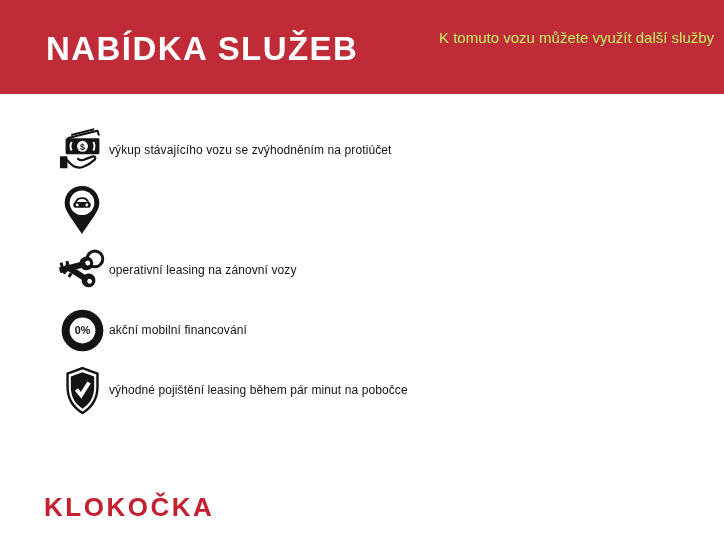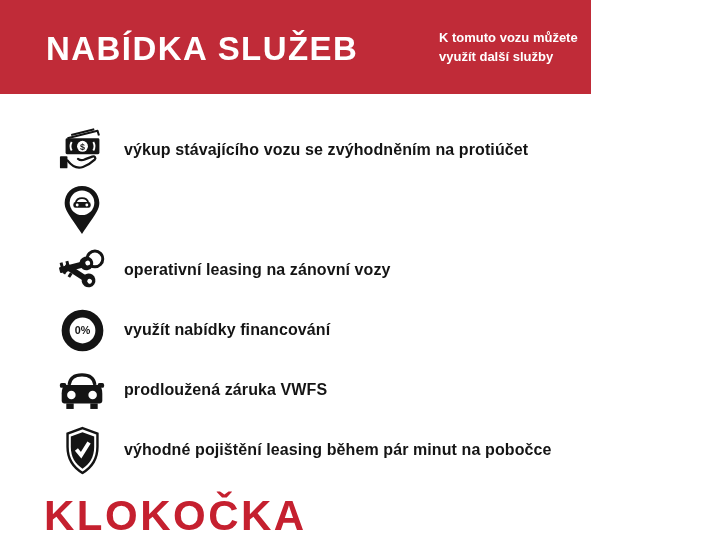--- a/index.html
+++ b/index.html
@@ -3,54 +3,54 @@
 <meta charset="utf-8">
 <style>
   html,body{margin:0;padding:0;}
   body{
     width:724px;height:560px;position:relative;overflow:hidden;
     background:var(--page_bg,#fff);
     font-family:"Liberation Sans",sans-serif;
   }
   
   .banner{
-    position:absolute;top:0;left:0;width:591px;height:94px;
+    position:absolute;top:0;left:0;width:724px;height:94px;
     background:var(--banner_red,#c02b38);
   }
   .banner-title{
     position:absolute;left:46px;top:29px;
     font-size:34px;font-weight:bold;letter-spacing:1.5px;
     color:#fff;white-space:nowrap;transform:scaleX(0.97);transform-origin:left;
   }
   .banner-sub{
     position:absolute;left:439px;top:29px;
-    font-size:13px;font-weight:bold;line-height:18.5px;
-    color:#ffffff;
+    font-size:15px;font-weight:normal;line-height:18.5px;
+    color:#bef264;
   }
   
   .services{
     position:absolute;top:120px;left:58px;right:10px;
     color:var(--ink,#141414);
   }
   .service-row{
     height:60px;display:flex;align-items:center;
   }
   .icon-box{
     width:48px;height:52px;flex:0 0 48px;
     display:flex;align-items:center;justify-content:center;
   }
   .service-label{
-    margin-left:18px;
-    font-size:16px;font-weight:bold;letter-spacing:0.1px;
+    margin-left:3px;
+    font-size:12px;font-weight:normal;letter-spacing:0.1px;
     color:var(--ink,#141414);white-space:nowrap;
   }
   
   .logo{
     position:absolute;left:44px;top:492px;
-    font-size:42px;font-weight:bold;letter-spacing:2.5px;
+    font-size:26px;font-weight:bold;letter-spacing:2.5px;
     color:var(--logo_red,#c5202f);white-space:nowrap;
   }
   svg{display:block;}
 </style>
 </head>
 <body>
 
 <div class="banner">
   <div class="banner-title">NABÍDKA SLUŽEB</div>
   <div class="banner-sub">
@@ -113,38 +113,23 @@
     <div class="service-label">operativní leasing na zánovní vozy</div>
   </div>
 
   <div class="service-row">
     <div class="icon-box">
       <svg width="45" height="45" viewBox="0 0 48 48">
         <circle cx="24" cy="24" r="18" fill="none" stroke="currentColor" stroke-width="8.5"></circle>
         <text x="24" y="28" font-size="11.5" font-weight="bold" text-anchor="middle" fill="currentColor">0%</text>
       </svg>
     </div>
-    <div class="service-label">využít nabídky financování</div>
+    <div class="service-label">akční mobilní financování</div>
   </div>
 
-  <div class="service-row">
-    <div class="icon-box">
-      <svg width="48" height="43" viewBox="0 0 52 46">
-        <path d="M12 17 C13 8 20 6 26 6 C32 6 39 8 40 17" fill="none" stroke="currentColor" stroke-width="3.4"></path>
-        <rect x="2" y="15" width="7" height="5" rx="2" fill="currentColor"></rect>
-        <rect x="43" y="15" width="7" height="5" rx="2" fill="currentColor"></rect>
-        <path d="M8 17 h36 c3 1.5 4 5 4 9 v8 c0 2-1.4 3-3 3 h-38 c-1.6 0-3-1-3-3 v-8 c0-4 1-7.5 4-9 z" fill="currentColor"></path>
-        <circle cx="14.5" cy="28" r="4.6" fill="#fff"></circle>
-        <circle cx="37.5" cy="28" r="4.6" fill="#fff"></circle>
-        <rect x="9" y="37" width="8" height="6" fill="currentColor"></rect>
-        <rect x="35" y="37" width="8" height="6" fill="currentColor"></rect>
-      </svg>
-    </div>
-    <div class="service-label">prodloužená záruka VWFS</div>
-  </div>
 
   <div class="service-row">
     <div class="icon-box">
       <svg width="43" height="49" viewBox="0 0 46 52">
         <path d="M23 2 L39 8 V22 C39 36 33 44 23 50 C13 44 7 36 7 22 V8 Z" fill="none" stroke="currentColor" stroke-width="2.6"></path>
         <path d="M23 6.5 L35.5 11 V22 C35.5 33.5 30.5 40.5 23 45.5 C15.5 40.5 10.5 33.5 10.5 22 V11 Z" fill="currentColor"></path>
         <path d="M16.5 25 l5 6 L30 17.5" fill="none" stroke="#fff" stroke-width="4.2"></path>
       </svg>
     </div>
     <div class="service-label">výhodné pojištění leasing během pár minut na pobočce</div>

